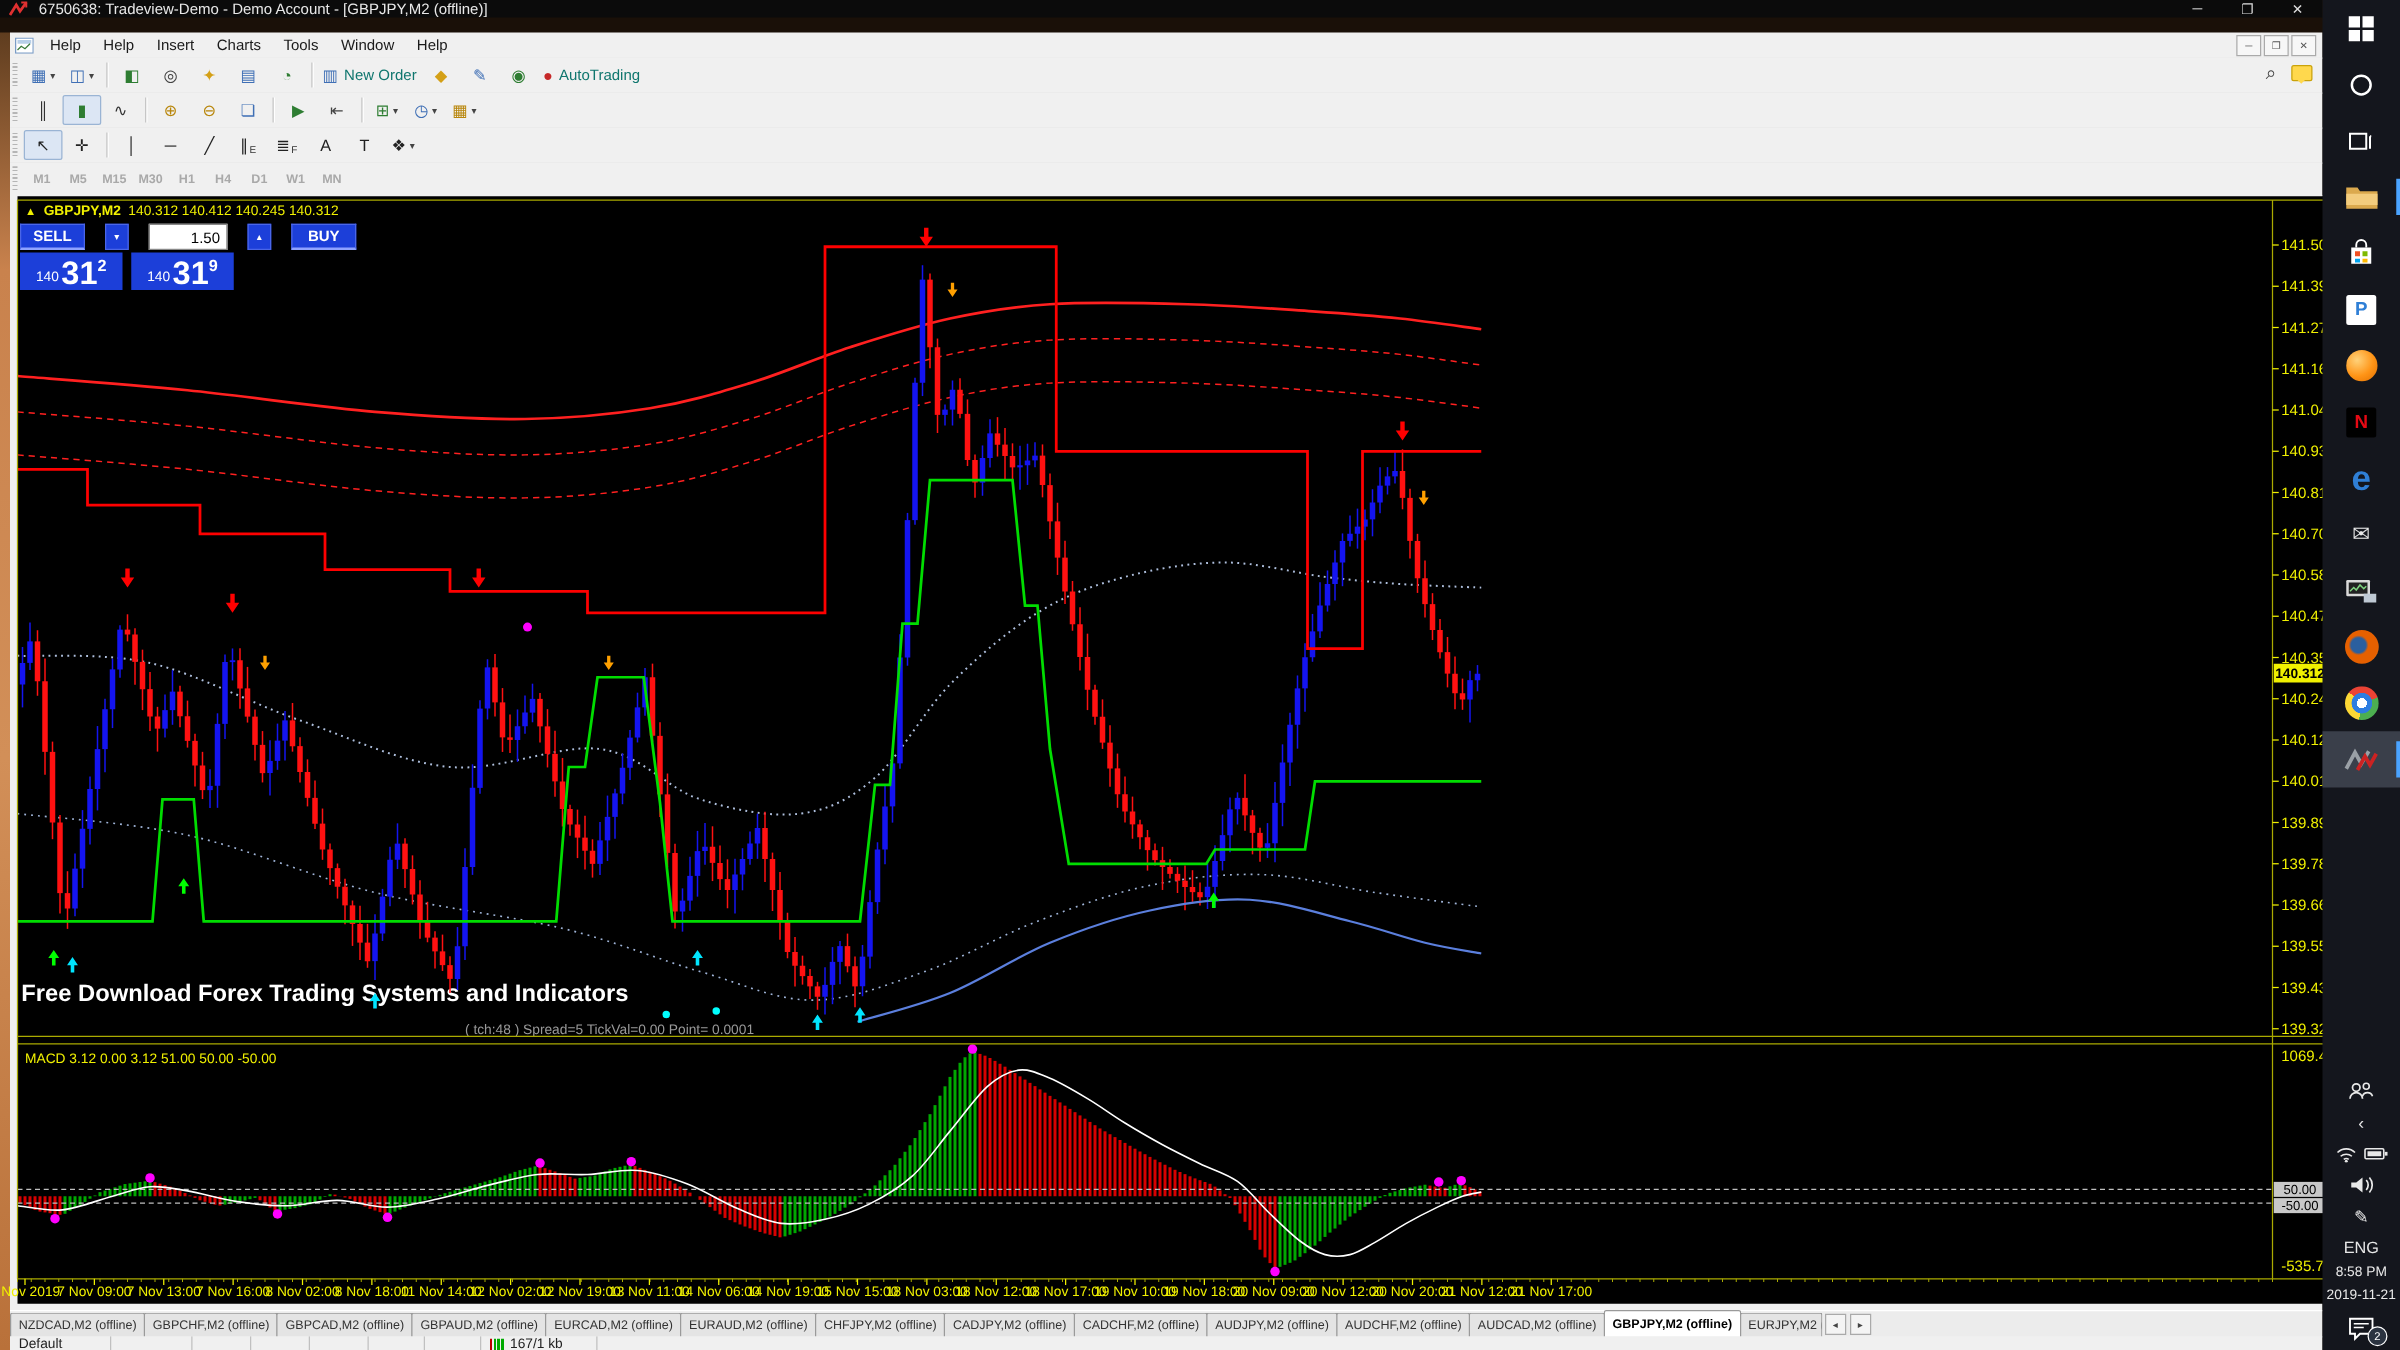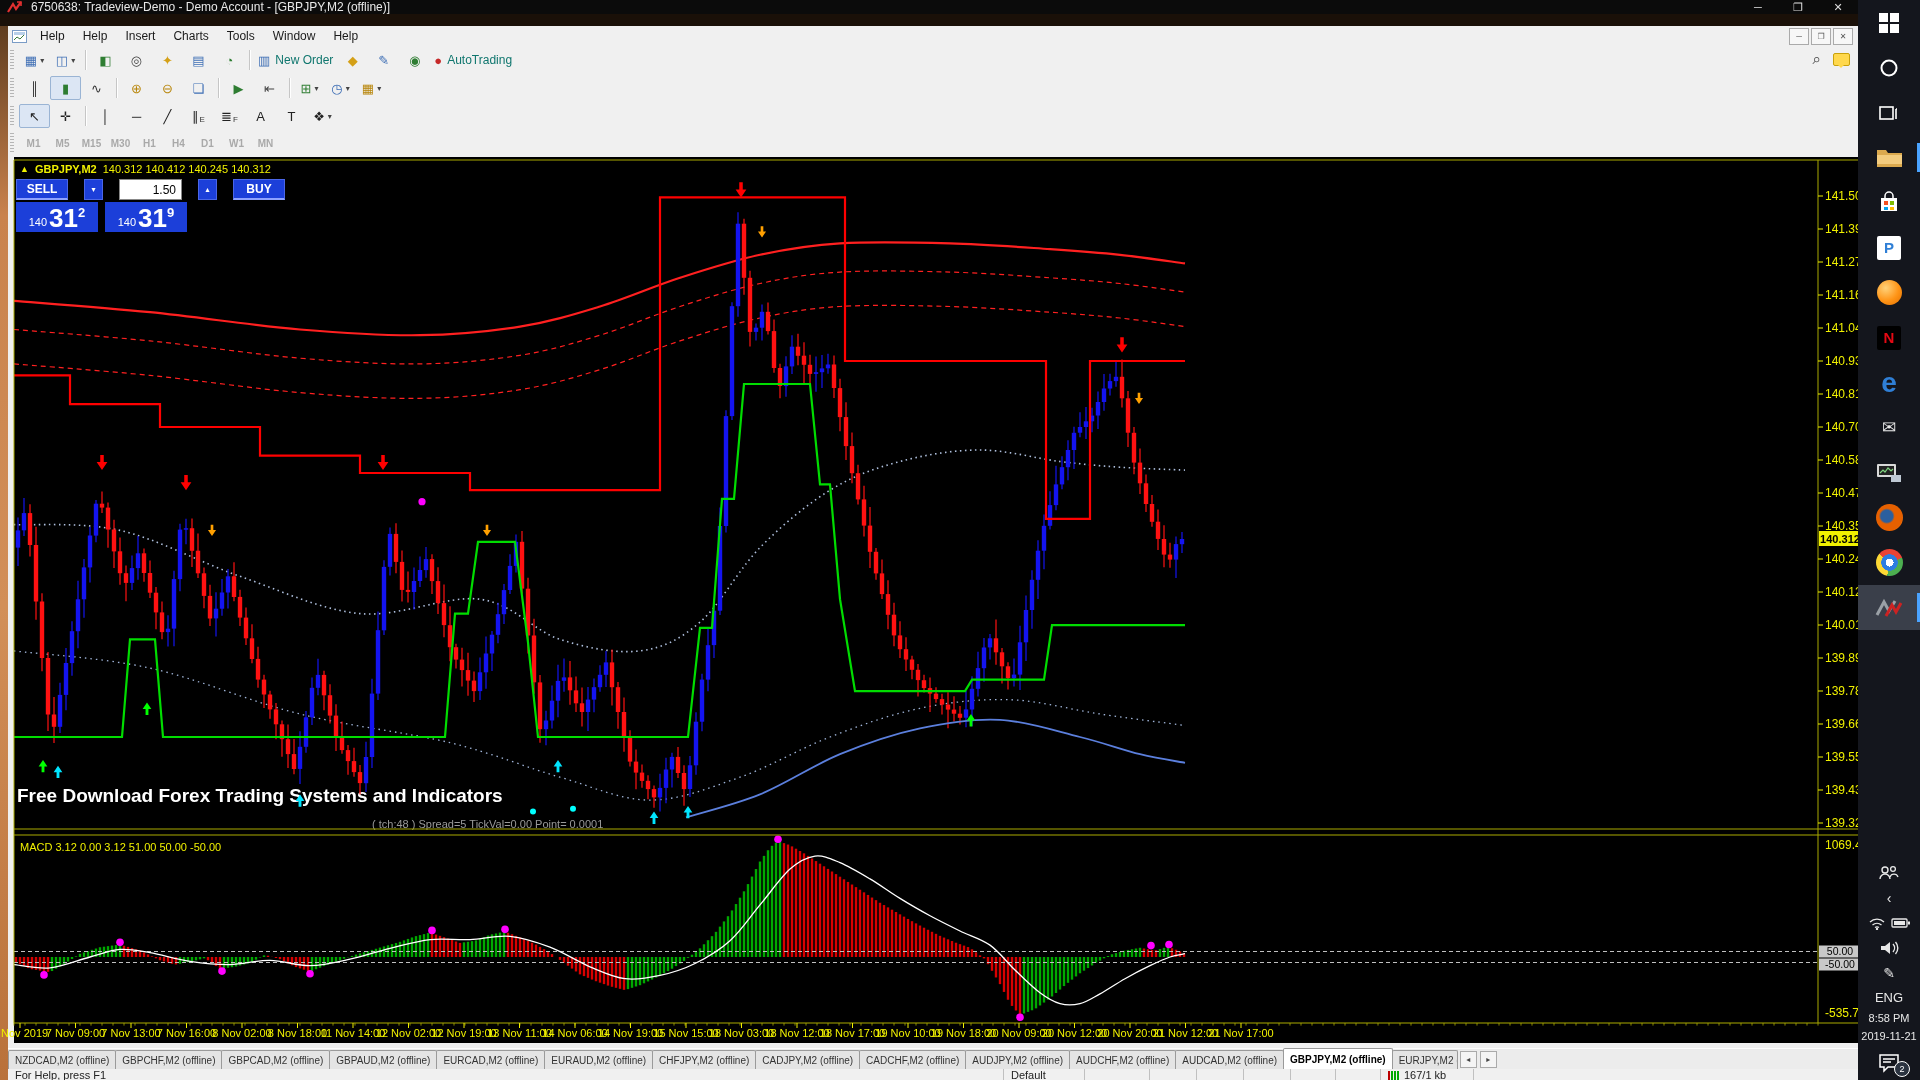--- a/index.html
+++ b/index.html
@@ -1318,21 +1318,20 @@
     <div class="tab">AUDJPY,M2 (offline)</div>
     <div class="tab">AUDCHF,M2 (offline)</div>
     <div class="tab">AUDCAD,M2 (offline)</div>
     <div class="tab active">GBPJPY,M2 (offline)</div>
     <div class="tab trunc">EURJPY,M2 (offli</div>
     <div class="tabarrow">◂</div>
     <div class="tabarrow">▸</div>
   </div>
 
 <div id="statusbar">
-  <div class="scell grow">For Help, press F1</div>
   <div class="scell" style="width:66px">Default</div>
   <div class="scell" style="width:50px"></div>
   <div class="scell" style="width:32px"></div>
   <div class="scell" style="width:32px"></div>
   <div class="scell" style="width:32px"></div>
   <div class="scell" style="width:30px"></div>
   <div class="scell" style="width:30px"></div>
   <div class="scell" style="width:78px">
     <span class="connbars"></span>
     <span>167/1 kb</span>

